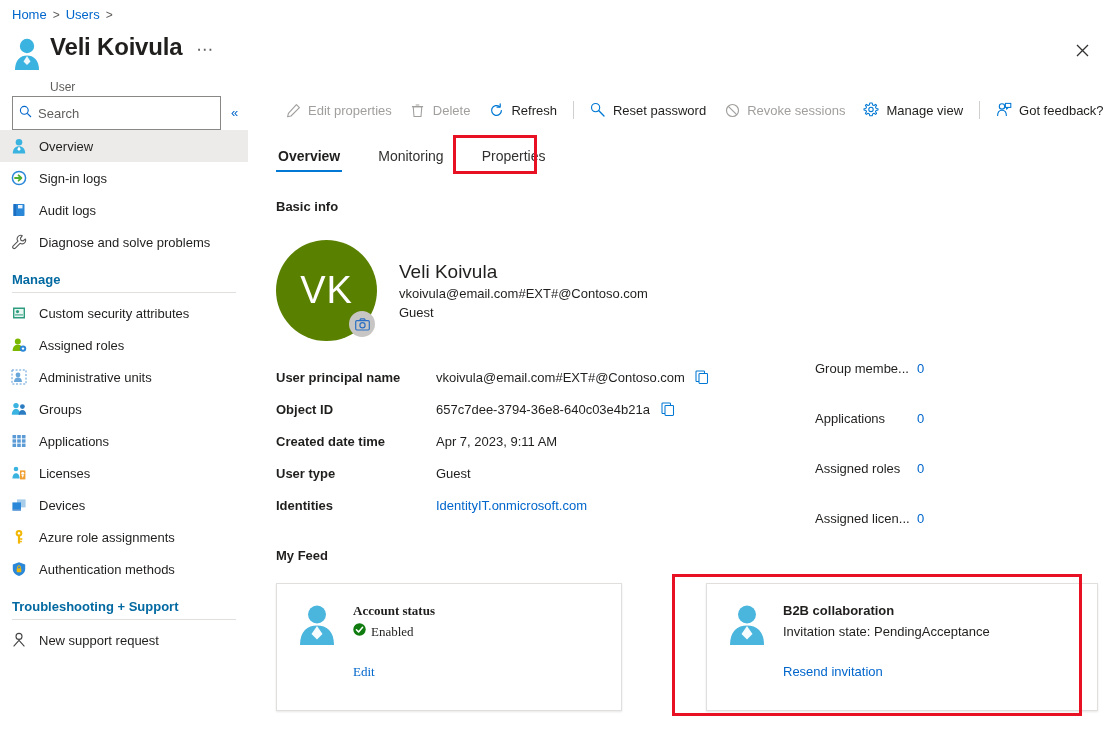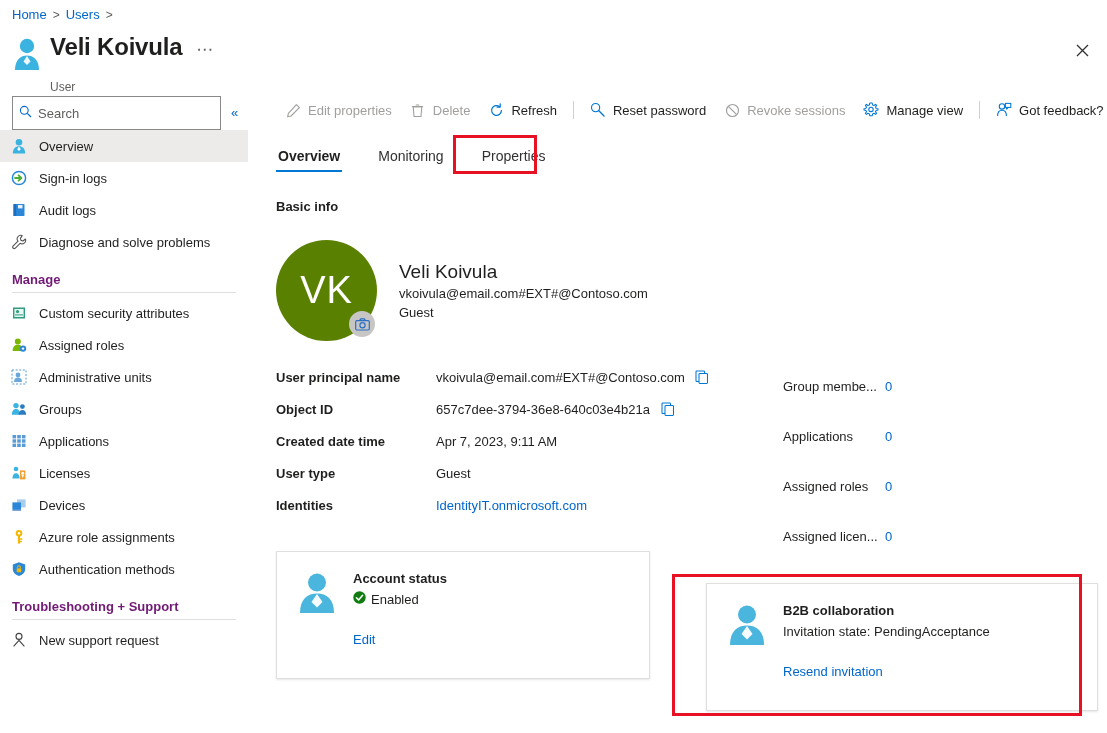--- a/index.html
+++ b/index.html
@@ -80,21 +80,21 @@
     height: 32px; padding-left: 10px; cursor: pointer;
     font-size: 13px; color: #201f1e;
   }
   .nav-item.selected { background: #edebe9; }
   .nav-ico {
     width: 18px; height: 18px; margin-right: 11px;
     flex: 0 0 18px; display: flex; align-items: center; justify-content: center;
   }
   .nav-label { white-space: nowrap; }
   .nav-group {
-    font-size: 13px; font-weight: 700; color: #701a75;
+    font-size: 13px; font-weight: 700; color: #0369a1;
     padding: 14px 0 5px 12px;
   }
   .nav-rule { height: 1px; background: #e1dfdd; margin: 0 12px 4px 12px; }
 
   
   #content { position: absolute; left: 276px; top: 0; right: 0; bottom: 0; }
 
   
   #commandbar {
     position: absolute; left: 0; top: 94px;
@@ -156,32 +156,32 @@
   .prop-row { display: flex; align-items: center; height: 32px; font-size: 13px; }
   .prop-key { width: 160px; font-weight: 700; color: #201f1e; flex: 0 0 160px; }
   .prop-val { color: #201f1e; }
   .prop-val.link { color: #0066cc; cursor: pointer; }
   .copy-btn {
     margin-left: 10px; width: 16px; height: 16px; cursor: pointer;
     display: inline-flex; align-items: center; justify-content: center;
   }
 
   #props-right { position: absolute; left: 507px; top: 361px; width: 230px; }
-  .stat-row { display: flex; align-items: center; height: 50px; font-size: 13px; }
+  .stat-row { display: flex; height: 50px; font-size: 13px; margin-left: 32px; }
   .stat-key { width: 102px; flex: 0 0 102px; color: #201f1e; }
   .stat-val { color: #0066cc; cursor: pointer; }
 
   
   .feed-card {
     position: absolute; background: #fff;
     border: 1px solid #e1dfdd;
     box-shadow: 0 1px 2px rgba(0,0,0,0.10);
     padding: 18px 20px;
   }
-  #card-account-status { left: 0; top: 551px; width: 374px; height: 128px; }
+  #card-account-status { left: 0; top: 583px; width: 346px; height: 128px; font-family: Liberation Serif, serif; }
   #card-b2b { left: 406px; top: 583px; width: 392px; height: 128px; margin-left: 24px; }
   .card-inner { display: flex; }
   .card-ico { width: 42px; flex: 0 0 42px; margin-right: 14px; padding-top: 2px; }
   .card-title { font-size: 13px; font-weight: 700; color: #201f1e; line-height: 18px; }
   .card-sub {
     font-size: 13px; color: #201f1e; line-height: 20px;
     display: flex; align-items: center; gap: 5px; margin-top: 2px;
   }
   .card-link {
     font-size: 13px; color: #0066cc; cursor: pointer;

